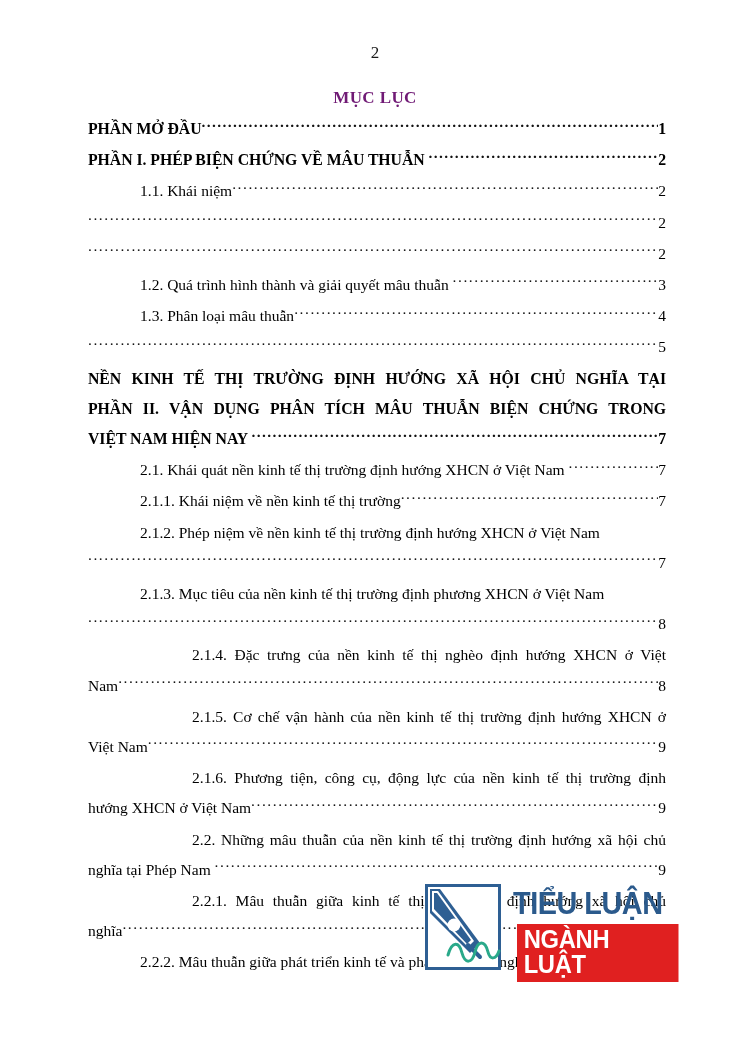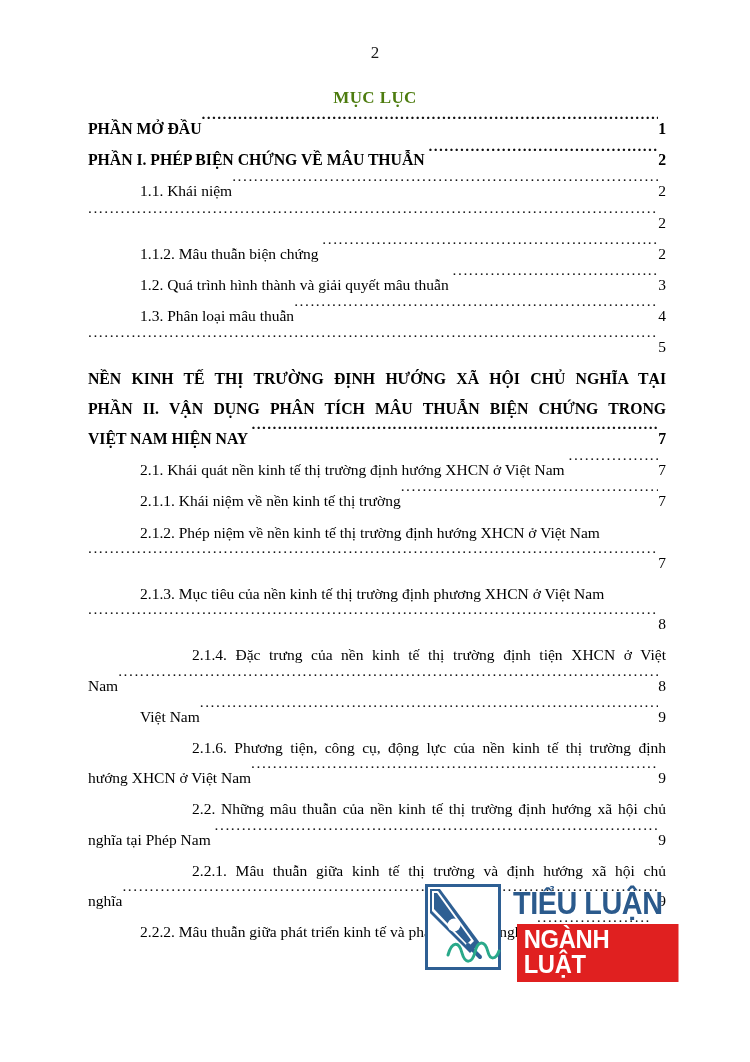--- a/index.html
+++ b/index.html
@@ -39,40 +39,40 @@
 
   .toc-title {
     position: absolute;
     top: 88px;
     left: 0;
     width: 750px;
     text-align: center;
     font-size: 17px;
     font-weight: bold;
     letter-spacing: 0.4px;
-    color: #4d7c0f;
+    color: #701a75;
   }
 
   
   .toc {
     position: absolute;
     top: 114px;
     left: 88px;
     width: 578px;
   }
 
   .entry {
     position: relative;
     margin-bottom: 1px;
   }
 
   
   .line {
     display: flex;
-    align-items: flex-start;
+    align-items: center;
     width: 100%;
     font-size: 15.5px;
     line-height: 30.2px;
     white-space: nowrap;
   }
 
   .line .txt {
     flex: 0 0 auto;
     white-space: pre;
   }
@@ -217,21 +217,20 @@
         </div>
       </div>
       <div class="entry level-1">
         <div class="line">
           <span class="leader"></span>
           <span class="pg">2</span>
         </div>
       </div>
       <div class="entry level-1">
         <div class="line">
-          <span class="txt">1.1.2. Mâu thuẫn biện chứng </span>
           <span class="leader"></span>
           <span class="pg">2</span>
         </div>
       </div>
       <div class="entry level-1">
         <div class="line">
           <span class="txt">1.2. Quá trình hình thành và giải quyết mâu thuẫn </span>
           <span class="leader"></span>
           <span class="pg">3</span>
         </div>
@@ -286,28 +285,29 @@
         <div class="line">
           <span class="txt" style="padding-left: 52px;">2.1.3. Mục tiêu của nền kinh tế thị trường định phương XHCN ở Việt Nam</span>
         </div>
         <div class="line contin">
           <span class="txt"></span>
           <span class="leader"></span>
           <span class="pg">8</span>
         </div>
       </div>
       <div class="entry level-1">
-        <div class="line justify" style="text-indent: 52px;"><span class="txt">2.1.4. Đặc trưng của nền kinh tế thị trường định tiện XHCN ở Việt</span></div>
+        <div class="line justify" style="text-indent: 52px;"><span class="txt">2.1.4. Đặc trưng của nền kinh tế thị nghèo định hướng XHCN ở Việt</span></div>
         <div class="line">
           <span class="txt">Nam</span>
           <span class="leader"></span>
           <span class="pg">8</span>
         </div>
       </div>
       <div class="entry level-1">
+        <div class="line justify" style="text-indent: 52px;"><span class="txt">2.1.5. Cơ chế vận hành của nền kinh tế thị trường định hướng XHCN ở</span></div>
         <div class="line">
           <span class="txt">Việt Nam</span>
           <span class="leader"></span>
           <span class="pg">9</span>
         </div>
       </div>
       <div class="entry level-1">
         <div class="line justify" style="text-indent: 52px;"><span class="txt">2.1.6. Phương tiện, công cụ, động lực của nền kinh tế thị trường định</span></div>
         <div class="line">
           <span class="txt">hướng XHCN ở Việt Nam</span>

